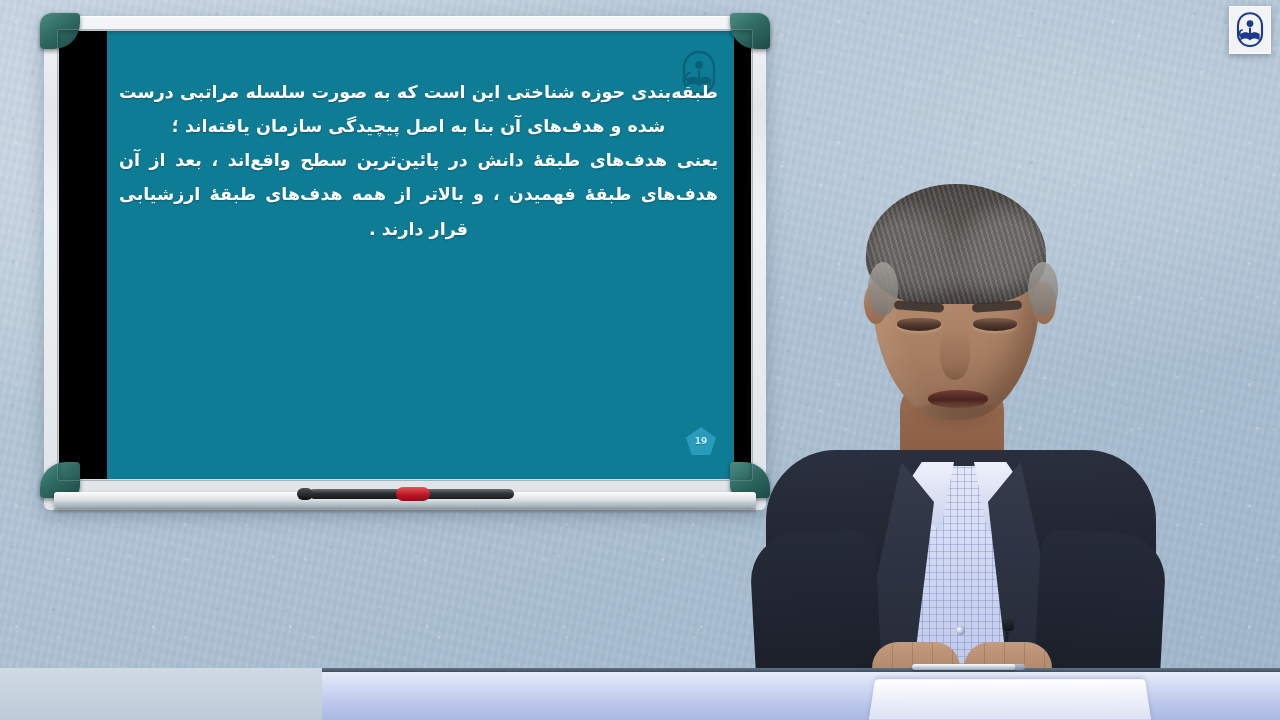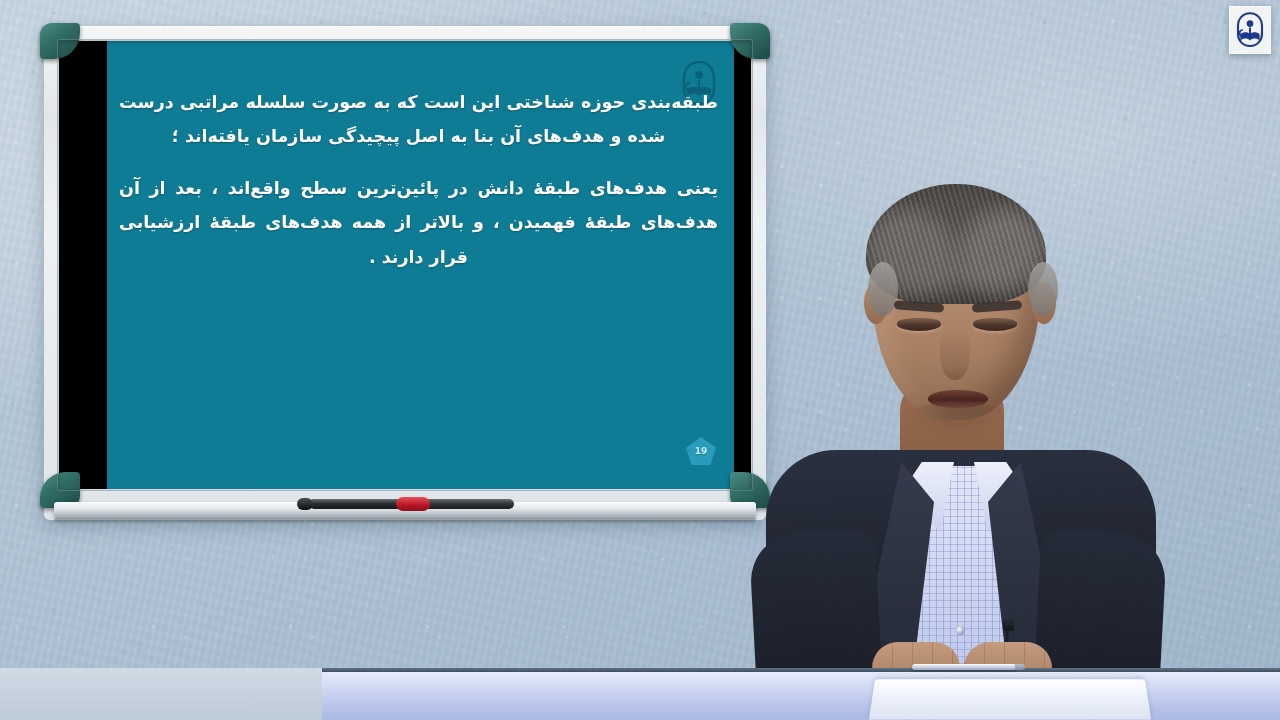--- a/index.html
+++ b/index.html
@@ -42,21 +42,21 @@
   .wall-streaks {
     position:absolute; inset:0;
     background:
       repeating-linear-gradient(102deg, rgba(255,255,255,.05) 0 3px, rgba(90,115,140,.045) 3px 7px),
       repeating-linear-gradient(14deg,  rgba(255,255,255,.035) 0 5px, rgba(90,115,140,.03) 5px 11px);
     opacity:.7;
   }
 
   
   #whiteboard {
-    position:absolute; left:44px; top:26px; width:722px; height:494px;
+    position:absolute; left:44px; top:16px; width:722px; height:494px;
     border-radius:6px;
     background:linear-gradient(180deg,#f4f6f7 0%,#e3e7ea 18%,#eff2f4 40%,#dfe4e8 100%);
     box-shadow:0 6px 18px rgba(40,60,80,.30), 0 1px 0 rgba(255,255,255,.8) inset;
   }
   
   #whiteboard::after{
     content:""; position:absolute; left:14px; top:14px; right:14px; bottom:30px;
     border-radius:2px;
     box-shadow:0 0 0 1px rgba(120,135,150,.55), 0 2px 5px rgba(0,0,0,.28) inset;
     pointer-events:none;
@@ -128,21 +128,21 @@
     color:#ffffff;
     font-family:"DejaVu Sans","Liberation Sans",sans-serif;
     font-weight:700;
     font-size:17.5px;
     line-height:1.95;
     text-shadow:0 1px 2px rgba(0,0,0,.28);
     direction:rtl;
     text-align:justify;
     text-align-last:center;
   }
-  .slide-para + .slide-para { margin-top:18px; }
+  .slide-para + .slide-para { }
 
   .page-badge {
     position:absolute; right:18px; bottom:24px;
     width:30px; height:28px;
     display:flex; align-items:center; justify-content:center;
     color:#bff0fb; font-size:9px; font-weight:700;
     background:#2a9cbb;
     clip-path:polygon(50% 0%, 100% 38%, 81% 100%, 19% 100%, 0% 38%);
     text-shadow:0 1px 1px rgba(0,0,0,.25);
   }

